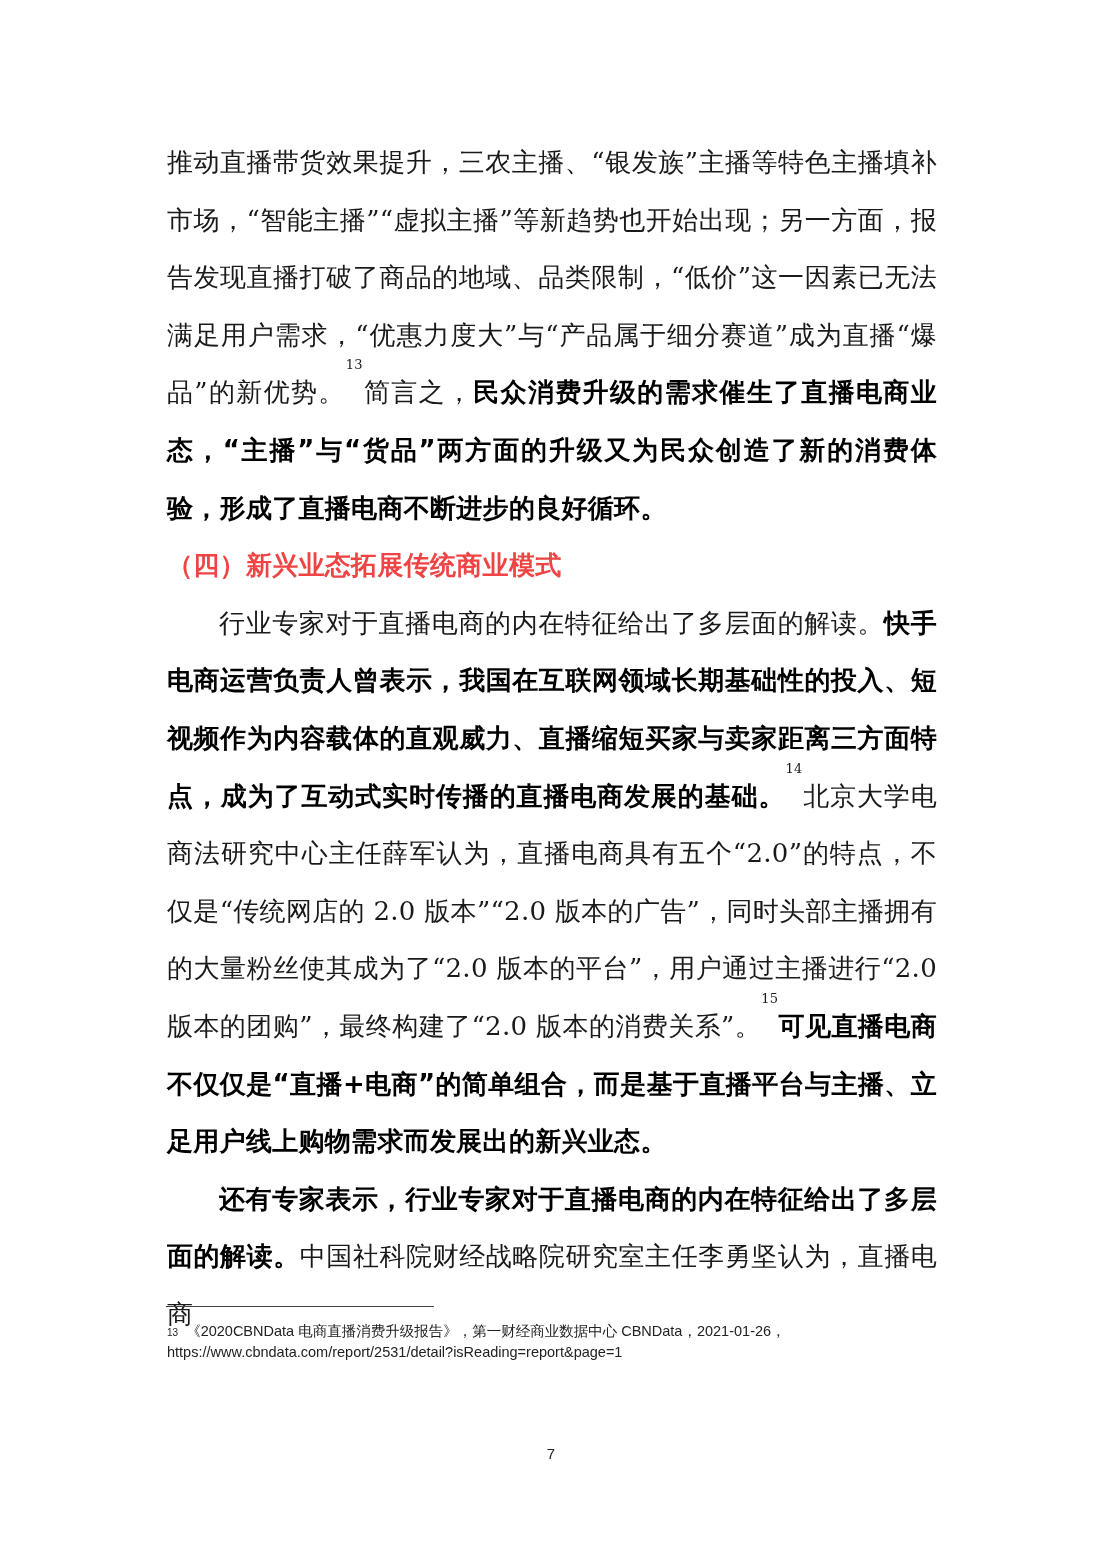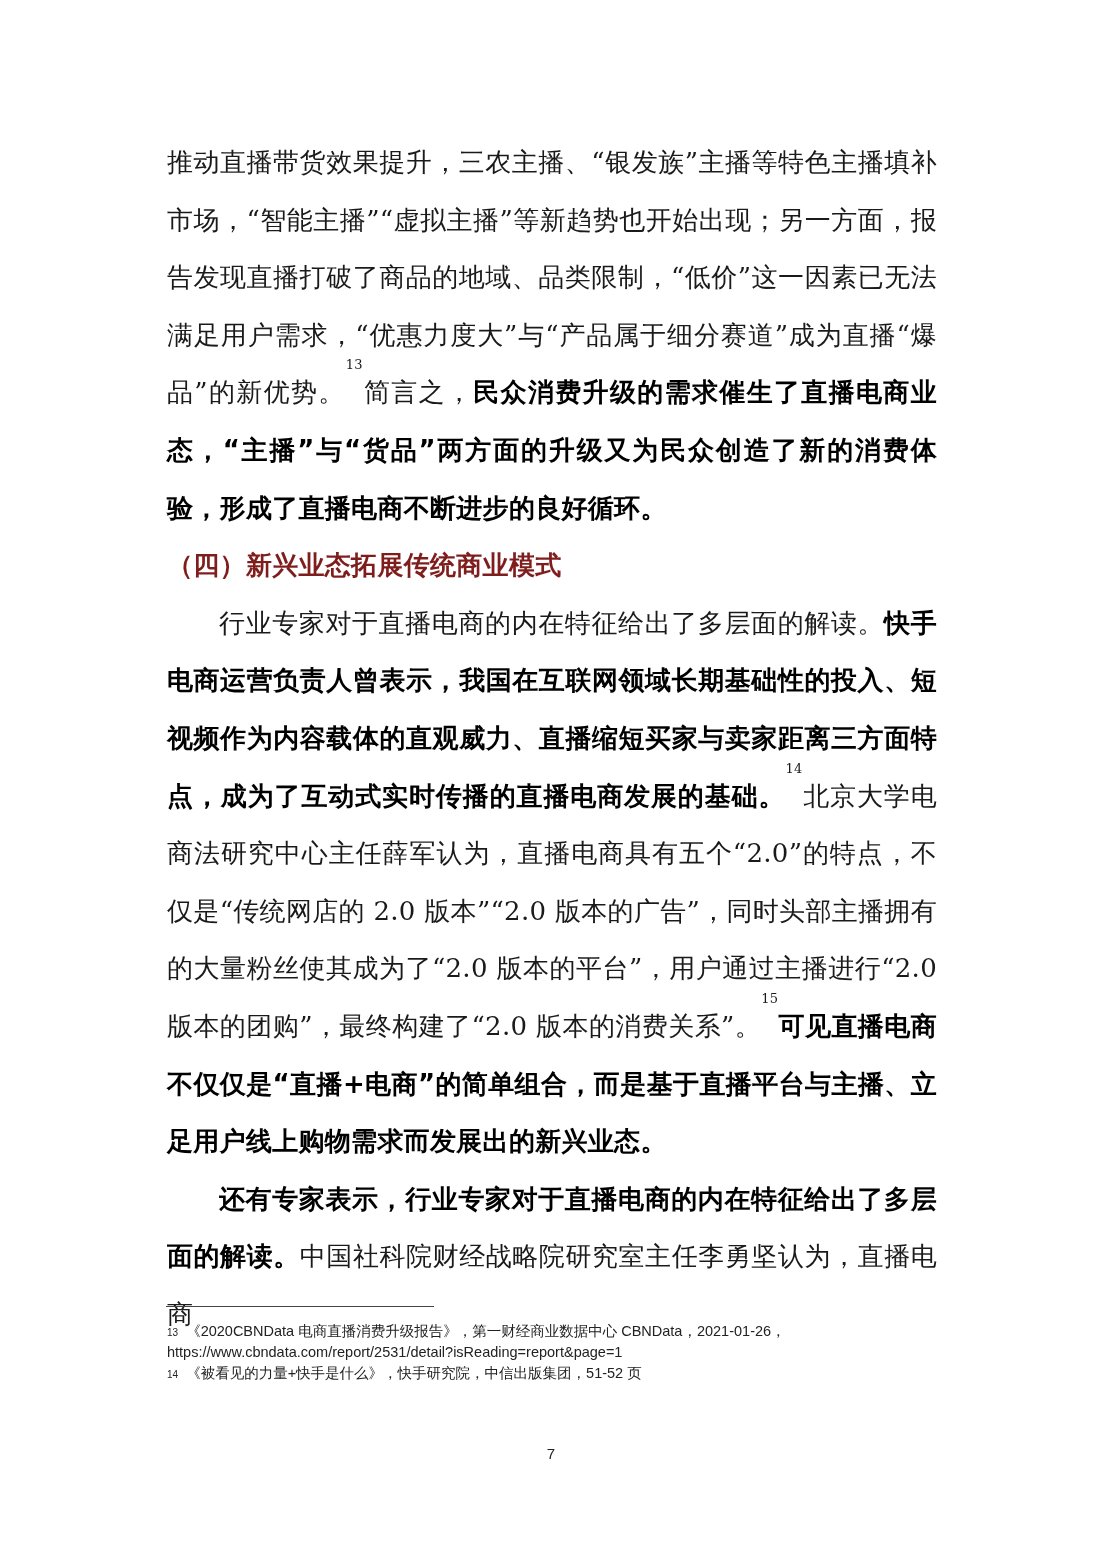--- a/index.html
+++ b/index.html
@@ -12,21 +12,21 @@
   .body-text {
     position: absolute; left: 167px; top: 134px; width: 770px;
     font-size: 26px; line-height: 57.6px; text-align: justify;
     letter-spacing: 0.3px;
   }
   .para { margin: 0; }
   .para.indent { text-indent: 52px; }
   .b { font-weight: bold; font-family: "DejaVu Sans", "Liberation Sans", sans-serif; color: #000; }
   .heading {
     margin: 0; font-weight: bold; font-size: 26px;
-    font-family: "DejaVu Sans", "Liberation Sans", sans-serif; color: #7f1d1d;
+    font-family: "DejaVu Sans", "Liberation Sans", sans-serif; color: #ef4444;
   }
   sup.fn { font-size: 13px; vertical-align: top; position: relative; top: -6px; line-height: 1; }
   .fn-rule {
     position: absolute; left: 166px; top: 1306px; width: 268px; height: 0;
     border-top: 1.3px solid #444;
   }
   .footnotes {
     position: absolute; left: 167px; top: 1321px; width: 780px;
     font-family: "Liberation Sans", "DejaVu Sans", sans-serif;
     font-size: 14.5px; line-height: 21px; color: #222;
@@ -52,18 +52,17 @@
     <p class="para indent"><span>行业专家对于直播电商的内在特征给出了多层面的解读。</span><span class="b">快手电商运营负责人曾表示，我国在互联网领域长期基础性的投入、短视频作为内容载体的直观威力、直播缩短买家与卖家距离三方面特点，成为了互动式实时传播的直播电商发展的基础。</span><sup class="fn">14</sup><span>北京大学电商法研究中心主任薛军认为，直播电商具有五个“2.0”的特点，不仅是“传统网店的 2.0 版本”“2.0 版本的广告”，同时头部主播拥有的大量粉丝使其成为了“2.0 版本的平台”，用户通过主播进行“2.0 版本的团购”，最终构建了“2.0 版本的消费关系”。</span><sup class="fn">15</sup><span class="b">可见直播电商不仅仅是“直播+电商”的简单组合，而是基于直播平台与主播、立足用户线上购物需求而发展出的新兴业态。</span></p>
 
     <p class="para indent"><span class="b">还有专家表示，行业专家对于直播电商的内在特征给出了多层面的解读。</span><span>中国社科院财经战略院研究室主任李勇坚认为，直播电商</span></p>
 
   </div>
 
   <div class="fn-rule"></div>
 
   <div class="footnotes">
     <p class="footnote"><span class="fn-num">13</span><span>《2020CBNData 电商直播消费升级报告》，第一财经商业数据中心 CBNData，2021-01-26，https://www.cbndata.com/report/2531/detail?isReading=report&amp;page=1</span></p>
-    <p class="footnote"><span class="fn-num">14</span><span>《被看见的力量+快手是什么》，快手研究院，中信出版集团，51-52 页</span></p>
   </div>
 
   <div class="page-number">7</div>
 
 </div>
 
 </body></html>

